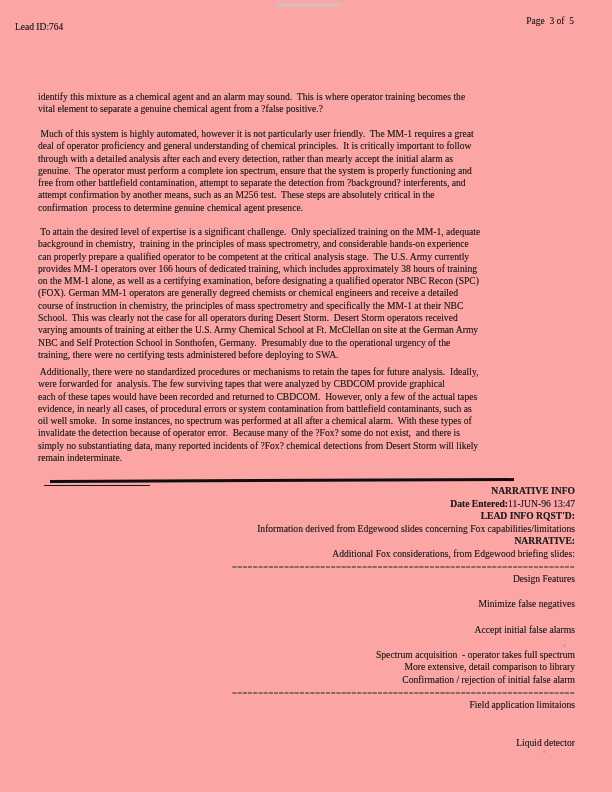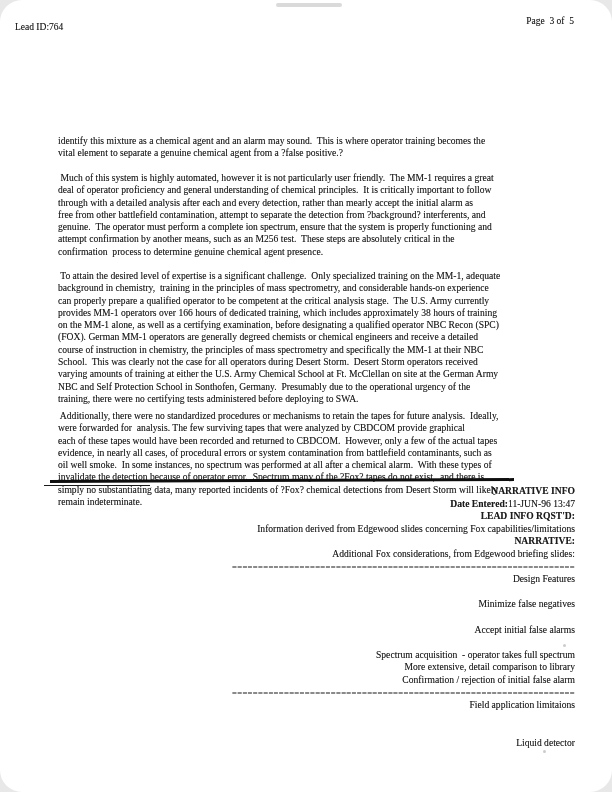--- a/index.html
+++ b/index.html
@@ -1,33 +1,32 @@
 <!DOCTYPE html>
 <html><head>
 <meta charset="utf-8">
 <style>
   html,body{margin:0;padding:0;background:#e8e8e8;}
   .page{
     position:relative;
     width:612px;height:792px;
     margin:0 auto;
-    background:#ffffff;
+    background:#fca5a5;
     font-family:"Liberation Serif","DejaVu Serif",serif;
     color:#1c1c1c;
     overflow:hidden;
     text-shadow:0 0 0.4px rgba(20,20,20,0.45);
-    border-radius:22px;
   }
   .hdr-left{position:absolute;left:15px;top:22px;font-size:9.5px;white-space:pre;}
   .hdr-right{position:absolute;right:38px;top:16px;font-size:9.5px;white-space:pre;}
   .scan-artifact{position:absolute;left:276px;top:3px;width:66px;height:4px;
     background:#c6c6c6;opacity:.65;border-radius:2px;}
   .speck{position:absolute;width:3px;height:3px;background:#9a9a9a;opacity:.5;border-radius:50%;}
 
-  .para{position:absolute;left:58px;width:520px;font-size:9.6px;margin-top:44px;}
+  .para{position:absolute;left:38px;width:520px;font-size:9.6px;}
   .para .tline{white-space:pre;line-height:12.3px;height:12.3px;}
   .p1{top:91px;}
   .p2{top:128px;}
   .p3{top:226px;}
   .p4{top:366px;}
 
   .rule-main{position:absolute;left:50px;top:479px;width:464px;height:2.6px;
     background:#0e0e0e;transform:rotate(-0.22deg);}
   .rule-sub{position:absolute;left:44px;top:484.5px;width:106px;height:1.4px;background:#1a1a1a;}
 
@@ -52,22 +51,22 @@
   <div class="hdr-right">Page  3 of  5</div>
 
   <div class="para p1">
       <div class="tline">identify this mixture as a chemical agent and an alarm may sound.  This is where operator training becomes the</div>
       <div class="tline">vital element to separate a genuine chemical agent from a ?false positive.?</div>
     </div>
   <div class="para p2">
       <div class="tline"> Much of this system is highly automated, however it is not particularly user friendly.  The MM-1 requires a great</div>
       <div class="tline">deal of operator proficiency and general understanding of chemical principles.  It is critically important to follow</div>
       <div class="tline">through with a detailed analysis after each and every detection, rather than mearly accept the initial alarm as</div>
+      <div class="tline">genuine.  The operator must perform a complete ion spectrum, ensure that the system is properly functioning and</div>
       <div class="tline">free from other battlefield contamination, attempt to separate the detection from ?background? interferents, and</div>
-      <div class="tline">genuine.  The operator must perform a complete ion spectrum, ensure that the system is properly functioning and</div>
       <div class="tline">attempt confirmation by another means, such as an M256 test.  These steps are absolutely critical in the</div>
       <div class="tline">confirmation  process to determine genuine chemical agent presence.</div>
     </div>
   <div class="para p3">
       <div class="tline"> To attain the desired level of expertise is a significant challenge.  Only specialized training on the MM-1, adequate</div>
       <div class="tline">background in chemistry,  training in the principles of mass spectrometry, and considerable hands-on experience</div>
       <div class="tline">can properly prepare a qualified operator to be competent at the critical analysis stage.  The U.S. Army currently</div>
       <div class="tline">provides MM-1 operators over 166 hours of dedicated training, which includes approximately 38 hours of training</div>
       <div class="tline">on the MM-1 alone, as well as a certifying examination, before designating a qualified operator NBC Recon (SPC)</div>
       <div class="tline">(FOX). German MM-1 operators are generally degreed chemists or chemical engineers and receive a detailed</div>
@@ -76,21 +75,21 @@
       <div class="tline">varying amounts of training at either the U.S. Army Chemical School at Ft. McClellan on site at the German Army</div>
       <div class="tline">NBC and Self Protection School in Sonthofen, Germany.  Presumably due to the operational urgency of the</div>
       <div class="tline">training, there were no certifying tests administered before deploying to SWA.</div>
     </div>
   <div class="para p4">
       <div class="tline"> Additionally, there were no standardized procedures or mechanisms to retain the tapes for future analysis.  Ideally,</div>
       <div class="tline">were forwarded for  analysis. The few surviving tapes that were analyzed by CBDCOM provide graphical</div>
       <div class="tline">each of these tapes would have been recorded and returned to CBDCOM.  However, only a few of the actual tapes</div>
       <div class="tline">evidence, in nearly all cases, of procedural errors or system contamination from battlefield contaminants, such as</div>
       <div class="tline">oil well smoke.  In some instances, no spectrum was performed at all after a chemical alarm.  With these types of</div>
-      <div class="tline">invalidate the detection because of operator error.  Spectrum many of the ?Fox? tapes do not exist,  and there is</div>
+      <div class="tline">invalidate the detection because of operator error.  Because many of the ?Fox? some do not exist,  and there is</div>
       <div class="tline">simply no substantiating data, many reported incidents of ?Fox? chemical detections from Desert Storm will likely</div>
       <div class="tline">remain indeterminate.</div>
     </div>
 
   <div class="rule-main"></div>
   <div class="rule-sub"></div>
 
   <div class="narrative">
     <div class="nline bold">NARRATIVE INFO</div>
     <div class="nline indent1"><span class="bold">Date Entered:</span><span>11-JUN-96 13:47</span></div>

